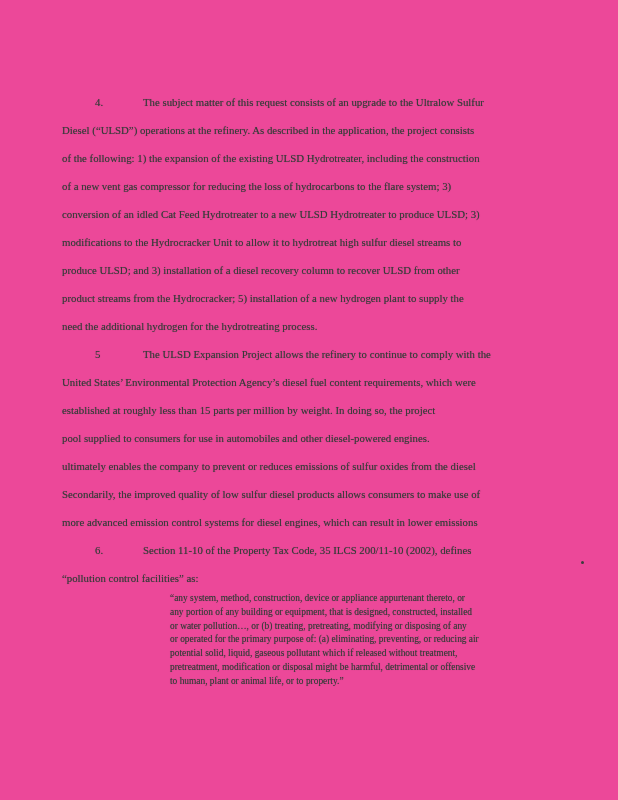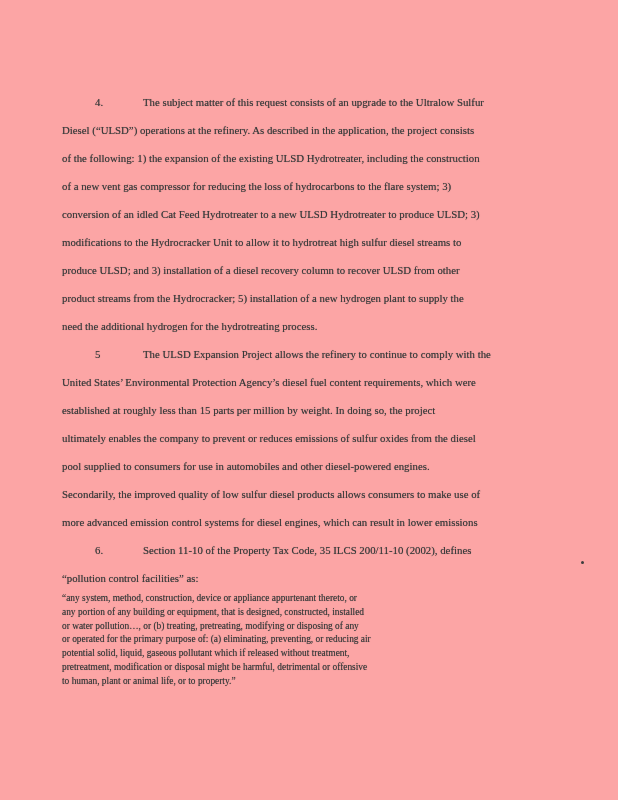--- a/index.html
+++ b/index.html
@@ -9,21 +9,21 @@
     width: 618px;
     height: 800px;
     overflow: hidden;
     font-family: "Liberation Serif", serif;
   }
   .page {
     position: absolute;
     left: 0; top: 0;
     width: 618px;
     height: 800px;
-    background: #fca5a5;
+    background: #ec4899;
   }
   .content {
     position: absolute;
     left: 62px;
     top: 88px;
     width: 496px;
     color: #3a3a3a;
     filter: blur(0.3px);
     text-shadow: 0 0 0.7px rgba(70,70,70,0.75);
   }
@@ -33,20 +33,21 @@
     white-space: nowrap;
     text-align: left;
   }
   .pnum {
     display: inline-block;
     width: 81px;
     padding-left: 33px;
     box-sizing: border-box;
   }
   .quote {
+    margin-left: 108px;
     width: 378px;
   }
   .quote .line {
     font-size: 9.4px;
     line-height: 13.8px;
     white-space: nowrap;
     text-align: left;
   }
   .speck {
     position: absolute;
@@ -69,22 +70,22 @@
         <div class="line">conversion of an idled Cat Feed Hydrotreater to a new ULSD Hydrotreater to produce ULSD; 3)</div>
         <div class="line">modifications to the Hydrocracker Unit to allow it to hydrotreat high sulfur diesel streams to</div>
         <div class="line">produce ULSD; and 3) installation of a diesel recovery column to recover ULSD from other</div>
         <div class="line">product streams from the Hydrocracker; 5) installation of a new hydrogen plant to supply the</div>
         <div class="line">need the additional hydrogen for the hydrotreating process.</div>
       </div>
       <div class="para">
         <div class="line"><span class="pnum">5</span><span>The ULSD Expansion Project allows the refinery to continue to comply with the</span></div>
         <div class="line">United States’ Environmental Protection Agency’s diesel fuel content requirements, which were</div>
         <div class="line">established at roughly less than 15 parts per million by weight.  In doing so, the project</div>
+        <div class="line">pool supplied to consumers for use in automobiles and other diesel-powered engines.</div>
         <div class="line">ultimately enables the company to prevent or reduces emissions of sulfur oxides from the diesel</div>
-        <div class="line">pool supplied to consumers for use in automobiles and other diesel-powered engines.</div>
         <div class="line">Secondarily, the improved quality of low sulfur diesel products allows consumers to make use of</div>
         <div class="line">more advanced emission control systems for diesel engines, which can result in lower emissions</div>
       </div>
       <div class="para">
         <div class="line"><span class="pnum">6.</span><span>Section 11-10 of the Property Tax Code, 35 ILCS 200/11-10 (2002), defines</span></div>
         <div class="line">“pollution control facilities” as:</div>
       </div>
       <div class="quote">
         <div class="line">“any system, method, construction, device or appliance appurtenant thereto, or</div>
         <div class="line">any portion of any building or equipment, that is designed, constructed, installed</div>

